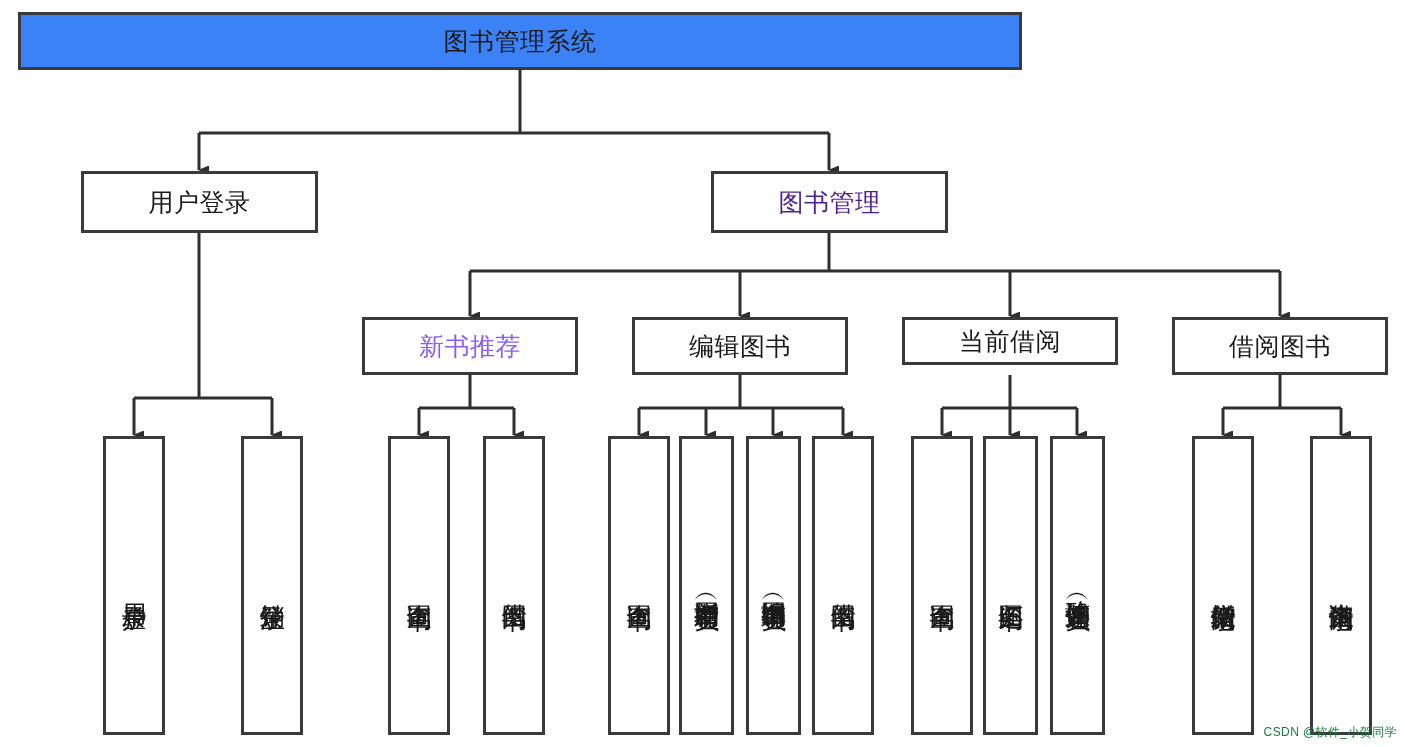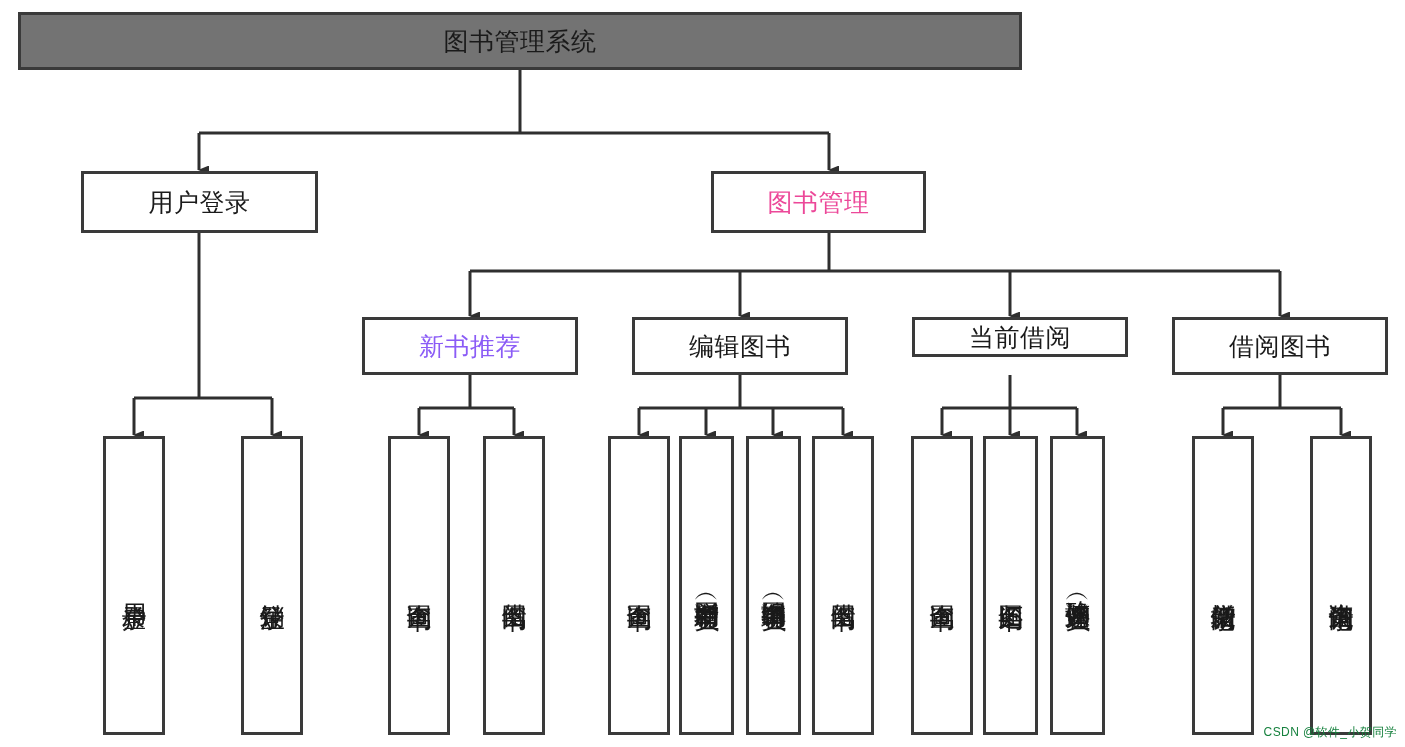--- a/index.html
+++ b/index.html
@@ -124,36 +124,36 @@
         <g>
           <path d="M 1280 375 L 1280 408" stroke="#2f2f2f" stroke-width="3" fill="none"></path>
           <path d="M 1223 408 L 1341 408" stroke="#2f2f2f" stroke-width="3" fill="none"></path>
           <path d="M 1223 408 L 1223 435" stroke="#2f2f2f" stroke-width="3" fill="none" marker-end="url(#arrowhead)"></path>
           <path d="M 1341 408 L 1341 435" stroke="#2f2f2f" stroke-width="3" fill="none" marker-end="url(#arrowhead)"></path>
         </g>
       </g>
   </svg>
 
   <div id="nodes-layer">
-      <div class="node-box horizontal" style="left: 18px; top: 12px; width: 1004px; height: 58px; border-color: rgb(58, 58, 58); background: #737373; color: rgb(26, 26, 26);">
+      <div class="node-box horizontal" style="left: 18px; top: 12px; width: 1004px; height: 58px; border-color: rgb(58, 58, 58); background: #3b82f6; color: rgb(26, 26, 26);">
         <span class="node-label">图书管理系统</span>
       </div>
       <div class="node-box horizontal" style="left: 81px; top: 171px; width: 237px; height: 62px; border-color: rgb(58, 58, 58); background: rgb(255, 255, 255); color: rgb(26, 26, 26);">
         <span class="node-label">用户登录</span>
       </div>
-      <div class="node-box horizontal" style="left: 711px; top: 171px; width: 215px; height: 62px; border-color: rgb(58, 58, 58); background: rgb(255, 255, 255); color: #ec4899;">
+      <div class="node-box horizontal" style="left: 711px; top: 171px; width: 237px; height: 62px; border-color: rgb(58, 58, 58); background: rgb(255, 255, 255); color: #4c1d95;">
         <span class="node-label">图书管理</span>
       </div>
       <div class="node-box horizontal" style="left: 362px; top: 317px; width: 216px; height: 58px; border-color: rgb(58, 58, 58); background: rgb(255, 255, 255); color: #8b5cf6;">
         <span class="node-label">新书推荐</span>
       </div>
       <div class="node-box horizontal" style="left: 632px; top: 317px; width: 216px; height: 58px; border-color: rgb(58, 58, 58); background: rgb(255, 255, 255); color: rgb(26, 26, 26);">
         <span class="node-label">编辑图书</span>
       </div>
-      <div class="node-box horizontal" style="left: 902px; top: 317px; width: 216px; height: 40px; border-color: rgb(58, 58, 58); background: rgb(255, 255, 255); color: rgb(26, 26, 26); margin-left: 10px;">
+      <div class="node-box horizontal" style="left: 902px; top: 317px; width: 216px; height: 48px; border-color: rgb(58, 58, 58); background: rgb(255, 255, 255); color: rgb(26, 26, 26);">
         <span class="node-label">当前借阅</span>
       </div>
       <div class="node-box horizontal" style="left: 1172px; top: 317px; width: 216px; height: 58px; border-color: rgb(58, 58, 58); background: rgb(255, 255, 255); color: rgb(26, 26, 26);">
         <span class="node-label">借阅图书</span>
       </div>
       <div class="node-box vertical" style="left: 103px; top: 436px; width: 62px; height: 299px; border-color: rgb(58, 58, 58); background: rgb(255, 255, 255); color: rgb(26, 26, 26);">
         <span class="node-label">用户登录</span>
       </div>
       <div class="node-box vertical" style="left: 241px; top: 436px; width: 62px; height: 299px; border-color: rgb(58, 58, 58); background: rgb(255, 255, 255); color: rgb(26, 26, 26);">
         <span class="node-label">注销登录</span>

